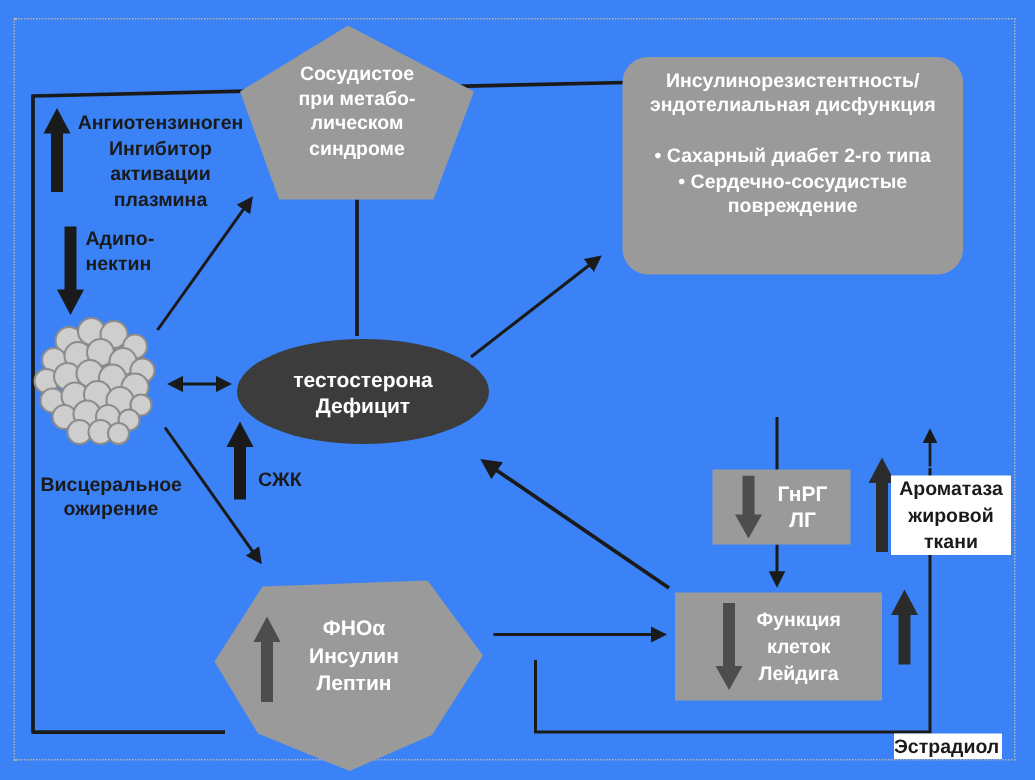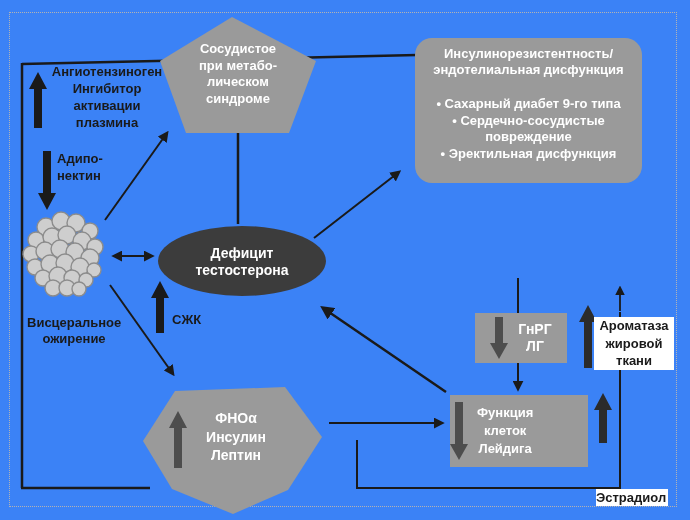--- a/index.html
+++ b/index.html
@@ -33,21 +33,21 @@
     left:423px;top:227px;width:202px;height:51px;background:#3c3c3c;
     font-size:14px;line-height:18px;padding-top:7px;
   }
   .gnrh{
     left:475px;top:313px;width:92px;height:50px;background:#9a9a9a;
     display:flex;align-items:center;justify-content:center;gap:10px;
     font-size:14px;line-height:17px;
   }
   .leydig{
     left:450px;top:395px;width:138px;height:72px;background:#9a9a9a;
-    display:flex;align-items:center;justify-content:flex-start;gap:9px;
+    display:flex;align-items:center;justify-content:center;gap:9px;
     font-size:13px;line-height:18px;
   }
   .pent-text{
     position:absolute;left:162px;top:41px;width:152px;color:#fff;
     font-weight:bold;font-size:13px;line-height:16.5px;text-align:center;
   }
   .ell-text{
     position:absolute;left:157px;top:245px;width:170px;color:#fff;
     font-weight:bold;font-size:14px;line-height:17px;text-align:center;
   }
@@ -129,38 +129,37 @@
   </svg>
 
   <div class="pent-text">
     <div>Сосудистое</div>
     <div>при метабо-</div>
     <div>лическом</div>
     <div>синдроме</div>
   </div>
 
   <div class="ell-text">
+    <div>тестостерона</div>
     <div>Дефицит</div>
-    <div>тестостерона</div>
   </div>
 
   <div class="hex-text">
     <div>ФНОα</div>
     <div>Инсулин</div>
     <div>Лептин</div>
   </div>
 
   <div class="nodebox insulin">
     <div class="title">Инсулинорезистентность/</div>
     <div class="title">эндотелиальная дисфункция</div>
     <div class="gap"></div>
     <div class="bullets">
-      <div>• Сахарный диабет 9-го типа</div>
+      <div>• Сахарный диабет 2-го типа</div>
       <div>• Сердечно-сосудистые повреждение</div>
-      <div>• Эректильная дисфункция</div>
     </div>
   </div>
 
 
   <div class="nodebox gnrh">
     <svg width="18" height="42" viewBox="0 0 18 42">
       <polygon points="9,42 0,26 5,26 5,0 13,0 13,26 18,26" fill="#4d4d4d"></polygon>
     </svg>
     <div>
       <div>ГнРГ</div>
@@ -172,21 +171,21 @@
     <svg width="18" height="58" viewBox="0 0 18 58">
       <polygon points="9,58 0,42 5,42 5,0 13,0 13,42 18,42" fill="#4d4d4d"></polygon>
     </svg>
     <div>
       <div>Функция</div>
       <div>клеток</div>
       <div>Лейдига</div>
     </div>
   </div>
 
-  <div class="lbl center" style="left:45px;top:63px;width:124px;">
+  <div class="lbl center" style="left:45px;top:73px;width:124px;">
     <div>Ангиотензиноген</div>
     <div>Ингибитор</div>
     <div>активации</div>
     <div>плазмина</div>
   </div>
 
   <div class="lbl" style="left:57px;top:150px;">
     <div>Адипо-</div>
     <div>нектин</div>
   </div>

